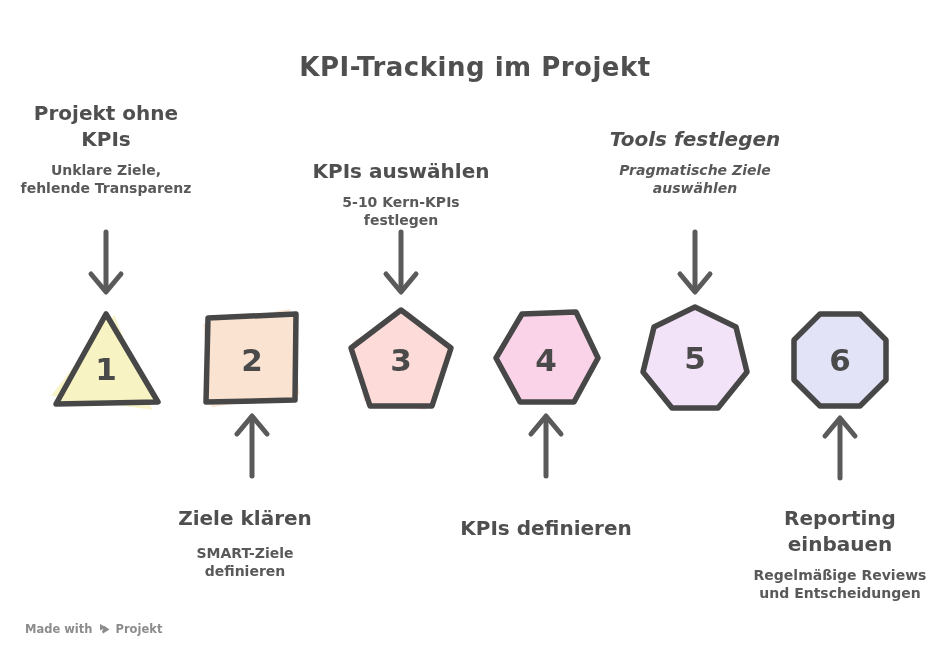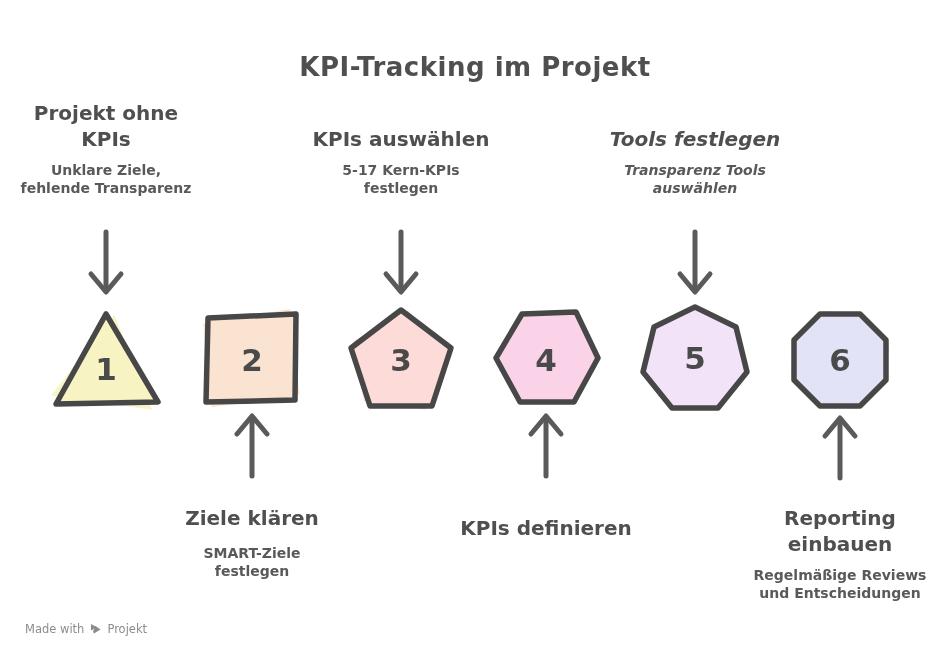--- a/index.html
+++ b/index.html
@@ -29,49 +29,49 @@
   .outline { stroke:#474747; stroke-width:5.5; stroke-linejoin:round; }
   .accent { opacity:0.9; }
   .num {
     position:absolute; width:120px; height:120px; display:flex;
     align-items:center; justify-content:center; font-size:31px;
     font-weight:700; color:#4a4a4a;
   }
   .num-tri { padding-top:14px; }
   .footer {
     position:absolute; left:25px; top:622px; display:flex; align-items:center;
-    gap:5px; font-size:11.5px; font-weight:400; color:#8c8c8c;
+    gap:5px; font-size:11.5px; font-weight:700; color:#8c8c8c;
   }
   .napkin-icon { display:inline-block; }
   
   .c1 { left:-14px; }  .c1s { left:46px; }  .c1a { left:84px; }
-  .c2 { left:132px; }  .c2s { left:192px; } .c2a { left:230px; }
-  .c3 { left:281px; }  .c3s { left:341px; } .c3a { left:379px; }
+  .c2 { left:125px; }  .c2s { left:192px; } .c2a { left:230px; }
+  .c3 { left:281px;margin-top:32px; }  .c3s { left:341px; } .c3a { left:379px; }
   .c4 { left:426px;margin-top:10px; }  .c4s { left:486px; } .c4a { left:524px; }
   .c5 { left:575px;font-style:italic; }  .c5s { left:635px; } .c5a { left:673px; }
   .c6 { left:720px; }  .c6s { left:780px; } .c6a { left:818px; }
 </style>
 </head>
 <body>
 
 <div class="canvas">
 
   <div class="title">KPI-Tracking im Projekt</div>
 
   <div class="heading c1" style="top:100px">Projekt ohne
 KPIs</div>
   <div class="sub c1" style="top:162px">Unklare Ziele,
 fehlende Transparenz</div>
 
   <div class="heading c3" style="top:126px">KPIs auswählen</div>
-  <div class="sub c3" style="top:162px">5-17 Kern-KPIs
+  <div class="sub c3" style="top:162px">5-10 Kern-KPIs
 festlegen</div>
 
   <div class="heading c5" style="top:126px">Tools festlegen</div>
-  <div class="sub c5" style="top:162px">Transparenz Tools
+  <div class="sub c5" style="top:162px">Pragmatische Ziele
 auswählen</div>
 
   <svg class="arrow c1a" style="top:228px" viewBox="0 0 44 74">
     <line x1="22" y1="4" x2="22" y2="58"></line>
       <polyline points="7,46 22,64 37,46"></polyline>
   </svg>
   <svg class="arrow c3a" style="top:228px" viewBox="0 0 44 74">
     <line x1="22" y1="4" x2="22" y2="58"></line>
       <polyline points="7,46 22,64 37,46"></polyline>
   </svg>
@@ -124,21 +124,21 @@
     <line x1="22" y1="14" x2="22" y2="70"></line>
       <polyline points="7,28 22,10 37,28"></polyline>
   </svg>
   <svg class="arrow c6a" style="top:408px" viewBox="0 0 44 74">
     <line x1="22" y1="14" x2="22" y2="70"></line>
       <polyline points="7,28 22,10 37,28"></polyline>
   </svg>
 
   <div class="heading c2" style="top:505px">Ziele klären</div>
   <div class="sub c2" style="top:545px">SMART-Ziele
-festlegen</div>
+definieren</div>
 
   <div class="heading c4" style="top:505px">KPIs definieren</div>
 
   <div class="heading c6" style="top:505px">Reporting
 einbauen</div>
   <div class="sub c6" style="top:567px">Regelmäßige Reviews
 und Entscheidungen</div>
 
   <div class="footer">
     <span>Made with</span>

